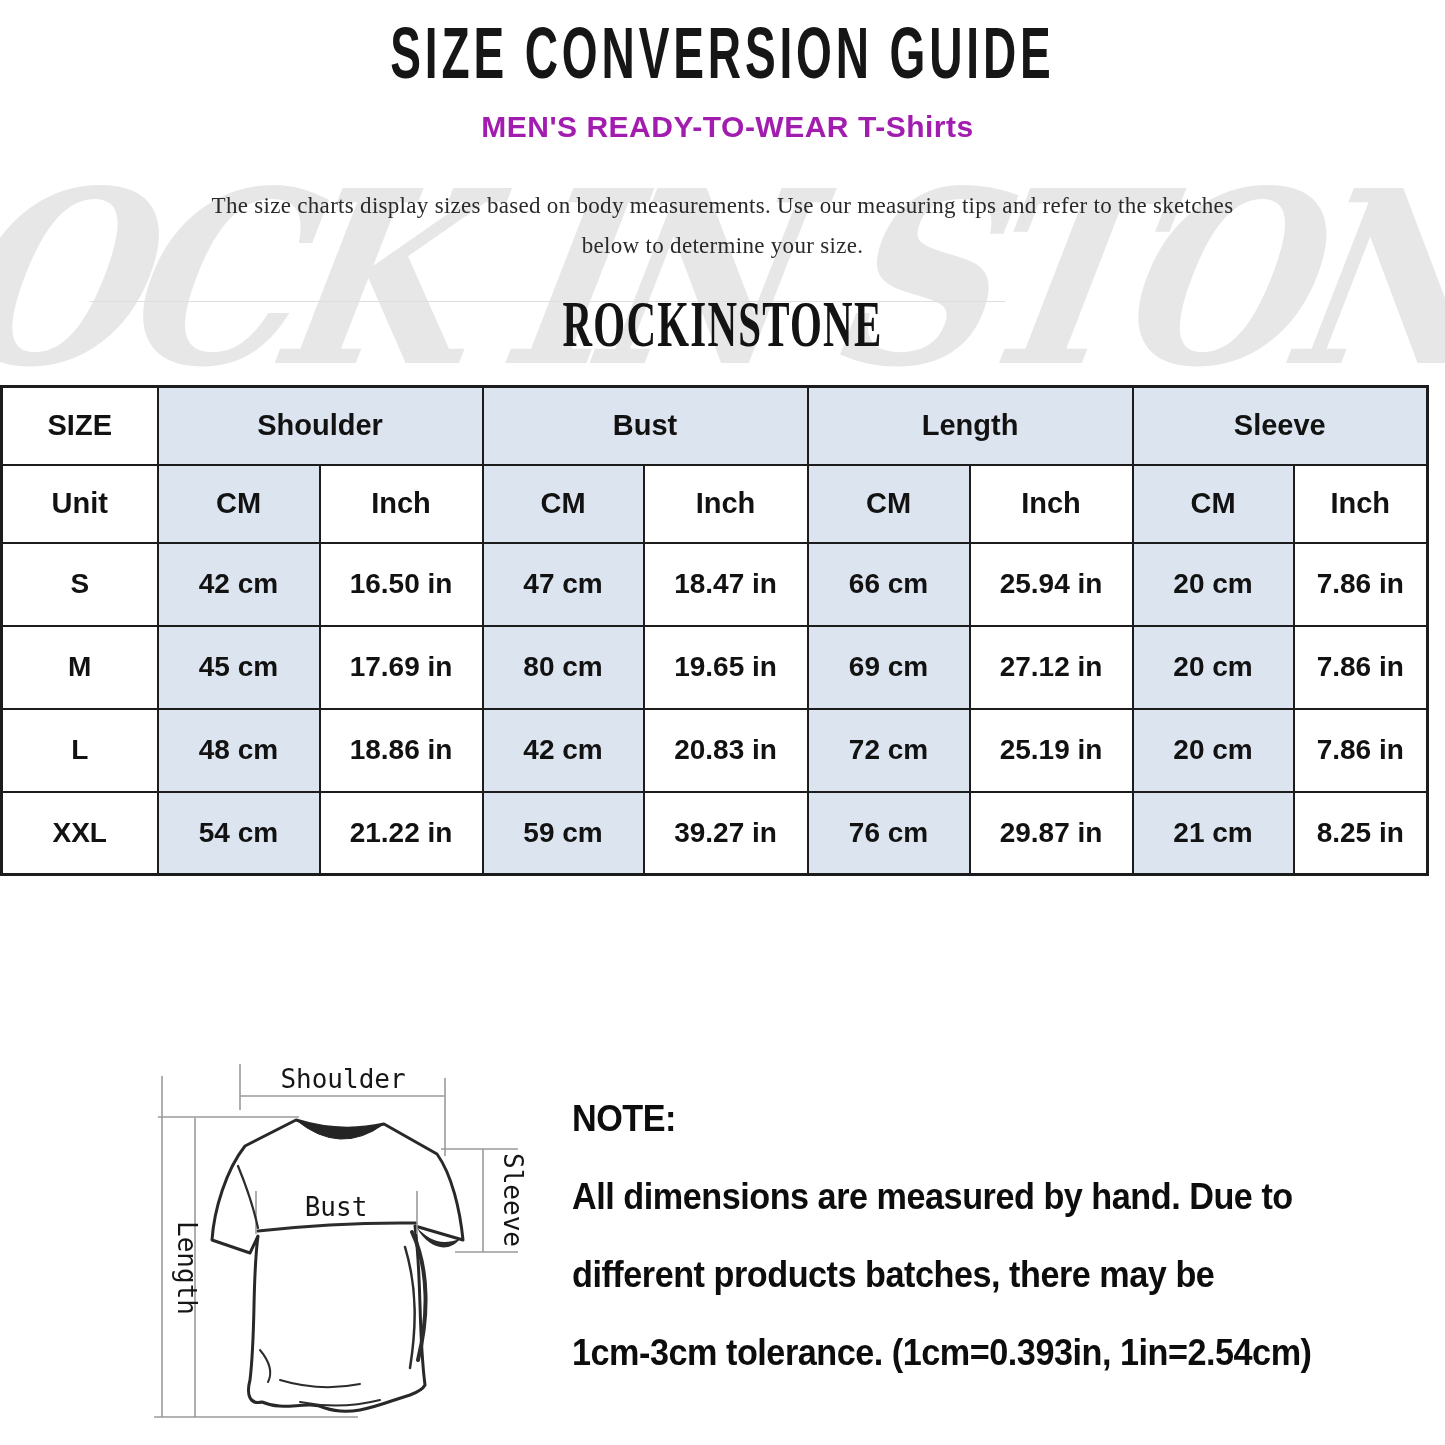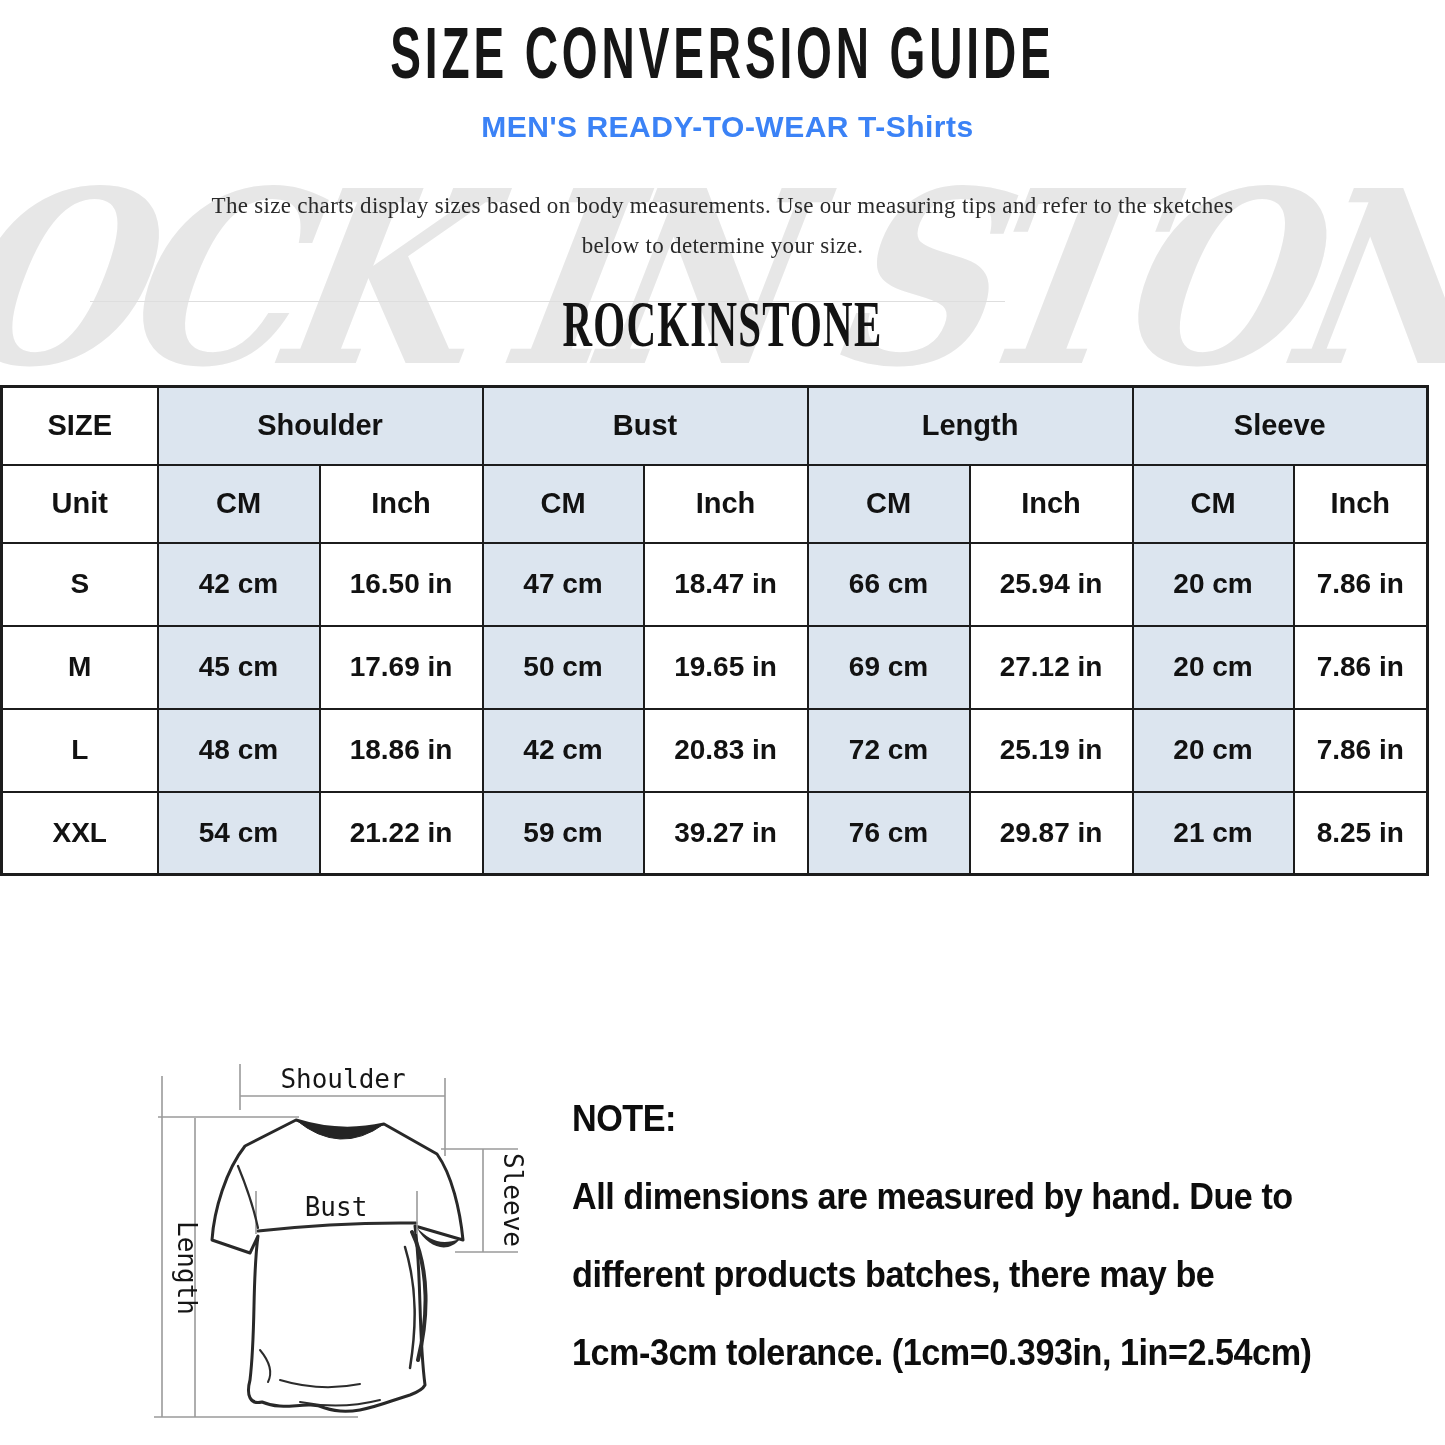--- a/index.html
+++ b/index.html
@@ -10,21 +10,21 @@
   .watermark{position:absolute;top:138px;left:50%;z-index:0;white-space:nowrap;
              transform:translateX(-50%) skewX(-12deg) scaleX(0.9);
              font-family:"DejaVu Serif",serif;font-style:italic;font-weight:bold;
              font-size:240px;letter-spacing:-18px;color:#e7e7e7;}
   .faint-rule{position:absolute;top:301px;left:90px;width:915px;height:1px;background:#dedede;z-index:0;}
 
   
   .title{position:absolute;top:12px;left:0;right:0;z-index:1;text-align:center;
          font-weight:700;font-size:72px;letter-spacing:6px;transform:scaleX(0.64);color:#161616;}
   .subtitle{position:absolute;top:110px;left:0;right:0;z-index:1;text-align:center;
-            font-weight:700;font-size:30px;letter-spacing:0.5px;color:#3b82f6;padding-left:10px;}
+            font-weight:700;font-size:30px;letter-spacing:0.5px;color:#a21caf;padding-left:10px;}
   .subtitle .suffix{margin-left:9px;}
   .intro{position:absolute;top:186px;left:0;right:0;z-index:1;text-align:center;
          font-family:"Liberation Serif",serif;font-size:23px;
          line-height:40px;color:#2a2a2a;letter-spacing:0.3px;}
   .brand{position:absolute;top:286px;left:0;right:0;z-index:1;text-align:center;
          font-family:"Liberation Serif",serif;font-weight:700;font-size:66px;
          letter-spacing:2px;transform:scaleX(0.62);color:#131313;}
 
   
   table.size-table{position:absolute;top:385px;left:0;z-index:1;width:1429px;
@@ -110,21 +110,21 @@
       <td>18.47 in</td>
       <td class="hl">66 cm</td>
       <td>25.94 in</td>
       <td class="hl">20 cm</td>
       <td>7.86 in</td>
     </tr>
     <tr class="drow">
       <td>M</td>
       <td class="hl">45 cm</td>
       <td>17.69 in</td>
-      <td class="hl">50 cm</td>
+      <td class="hl">80 cm</td>
       <td>19.65 in</td>
       <td class="hl">69 cm</td>
       <td>27.12 in</td>
       <td class="hl">20 cm</td>
       <td>7.86 in</td>
     </tr>
     <tr class="drow">
       <td>L</td>
       <td class="hl">48 cm</td>
       <td>18.86 in</td>

